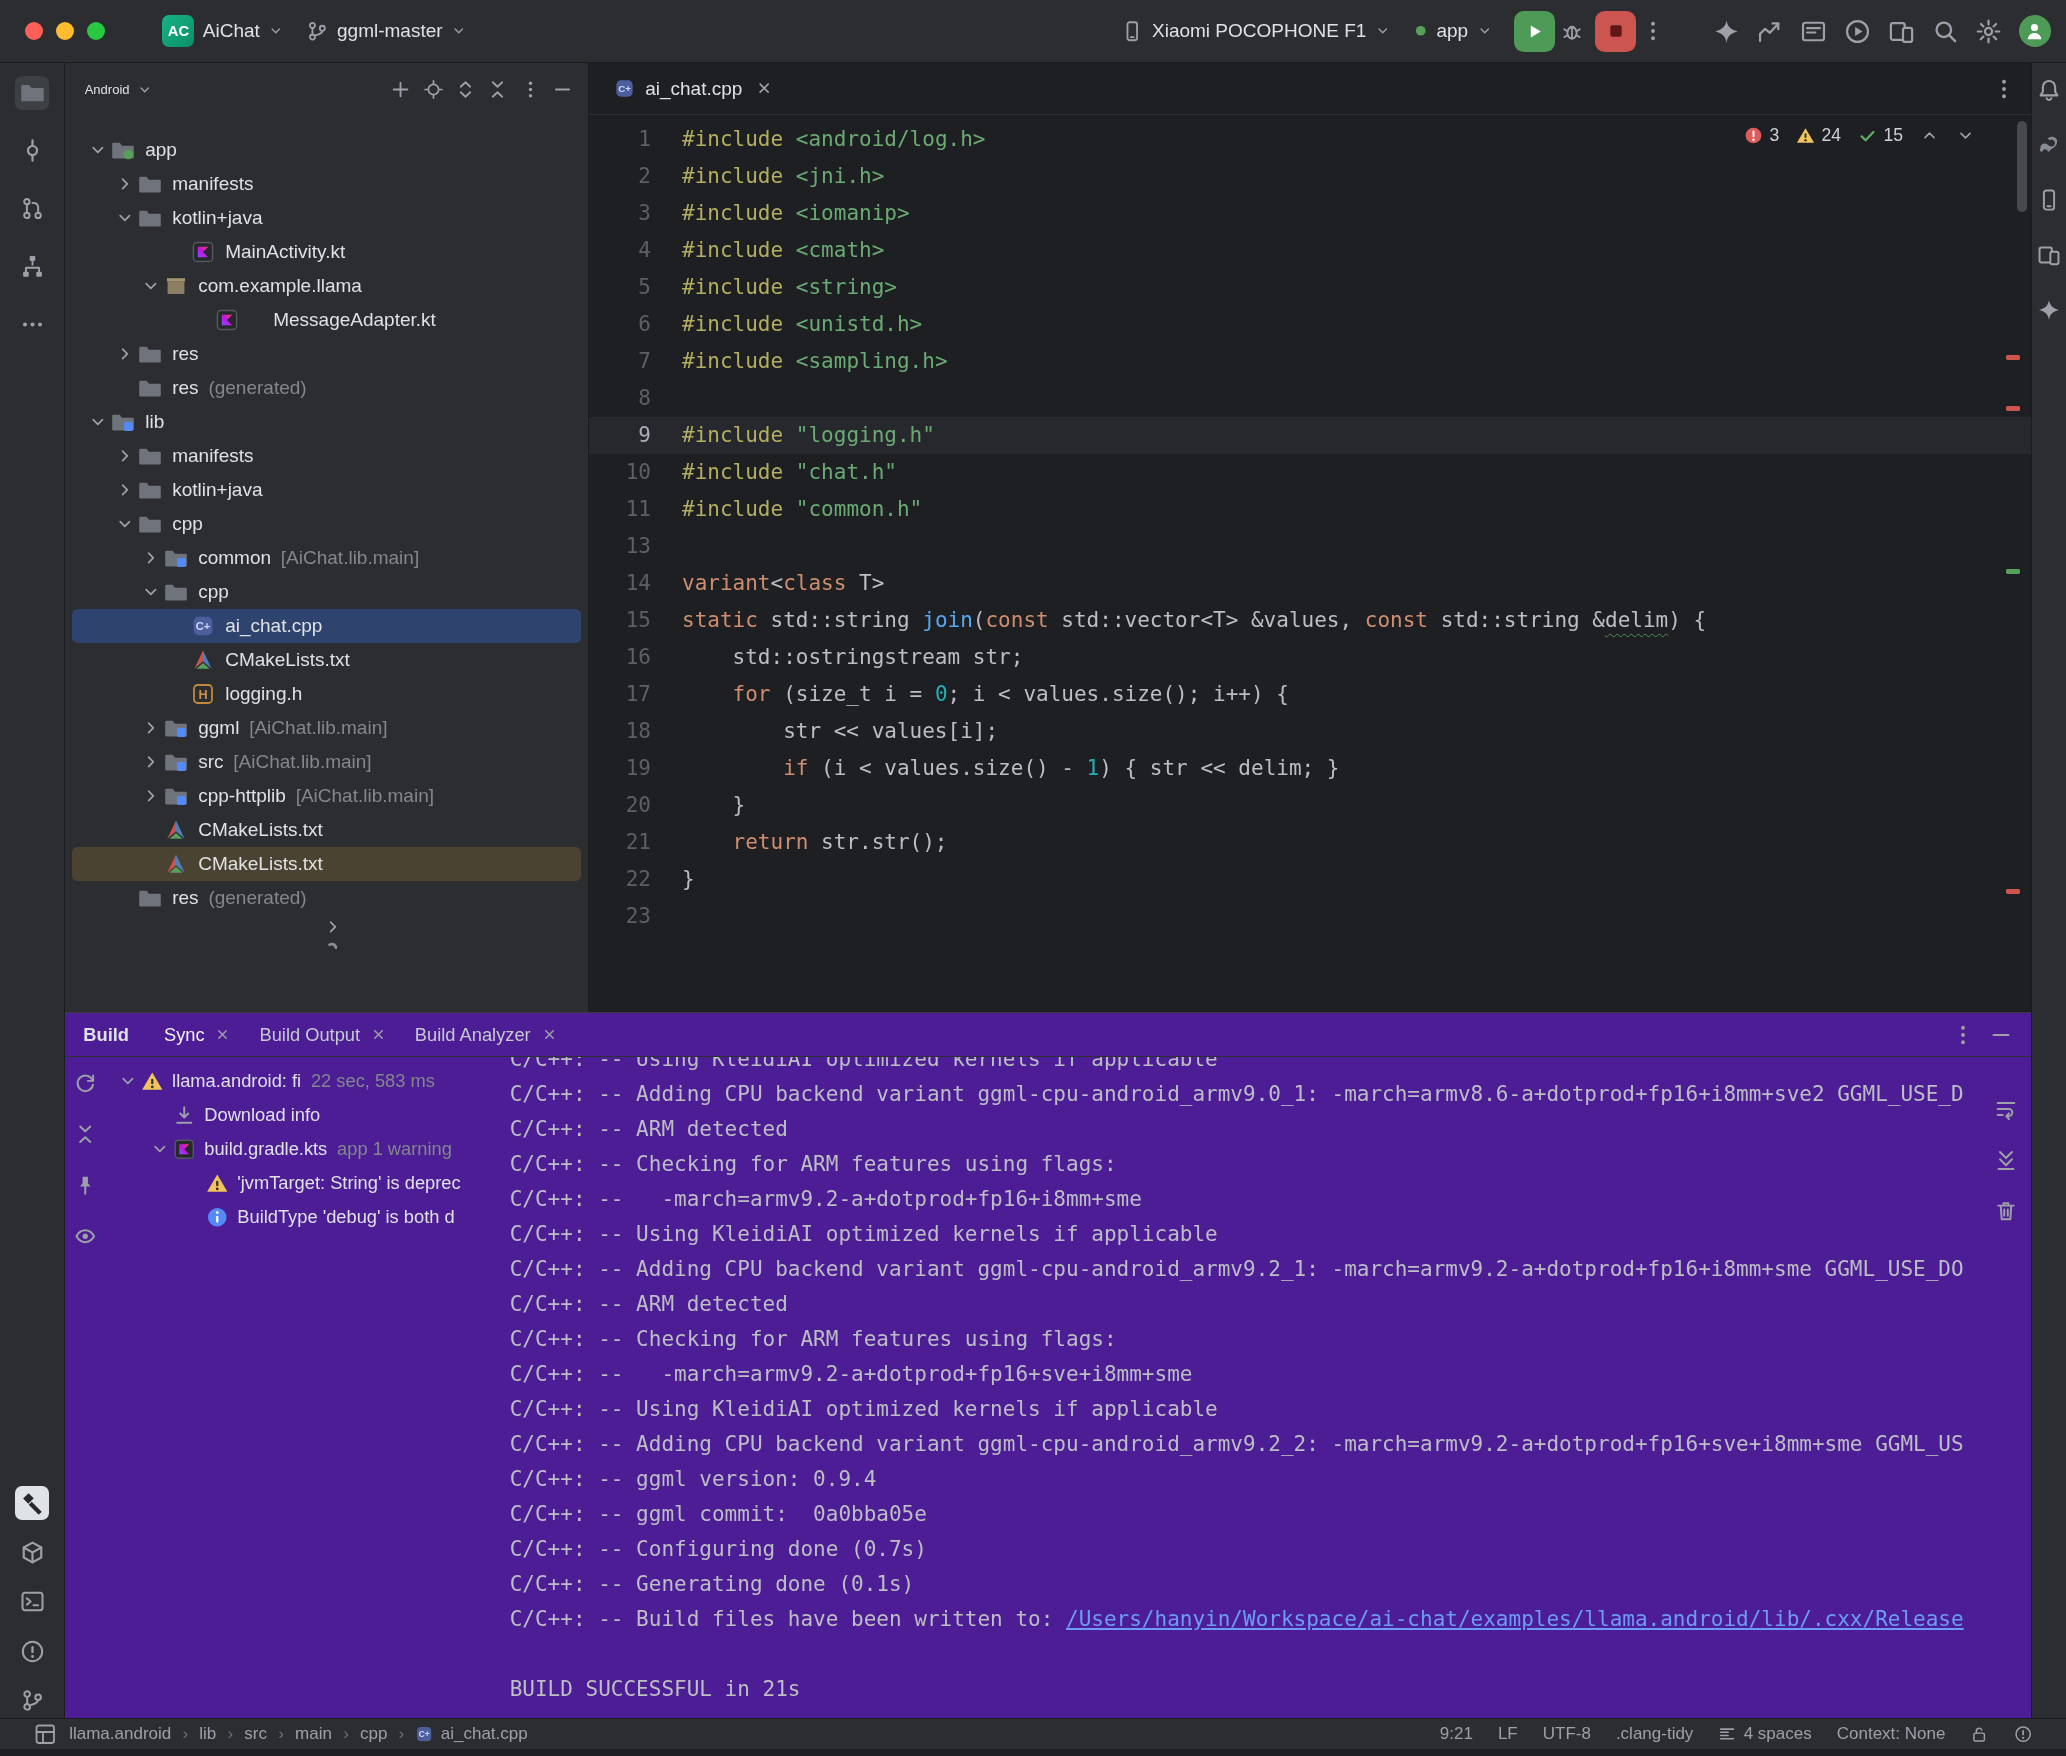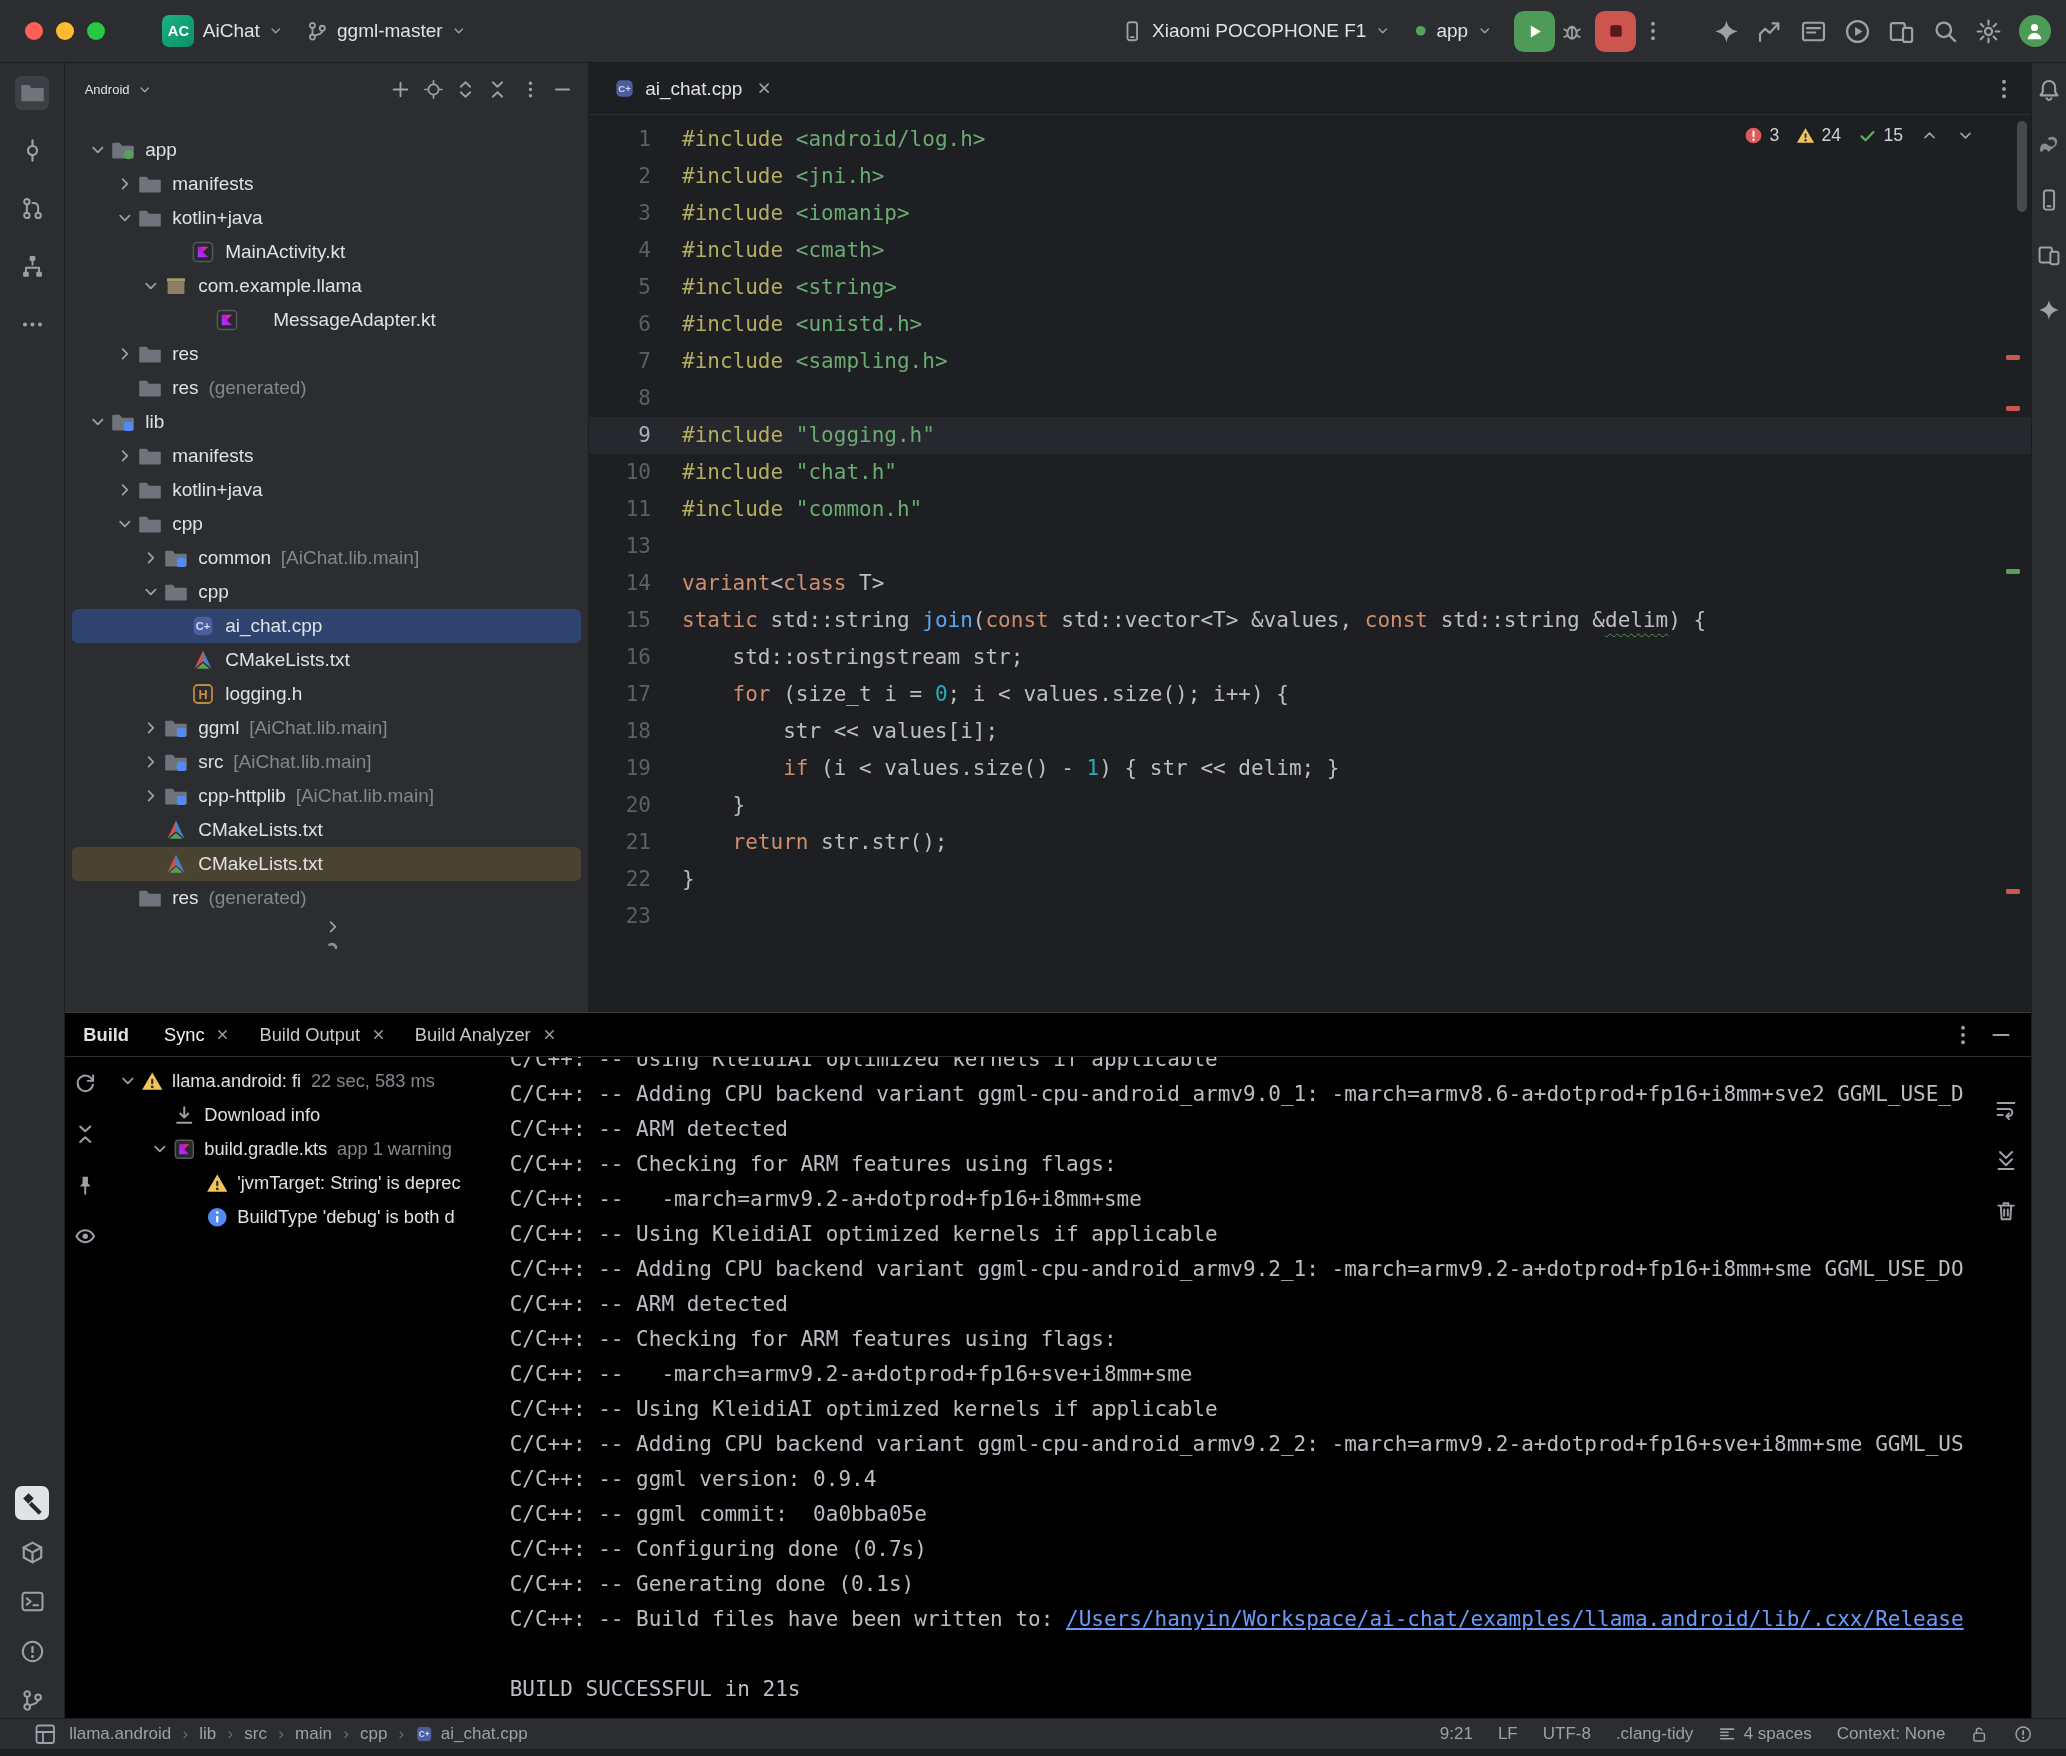--- a/index.html
+++ b/index.html
@@ -70,21 +70,21 @@
 .inspections{position:absolute;top:9.8px;right:56px;display:flex;align-items:center;gap:17px;font-size:17.6px;color:#ced0d6}
 .insp{display:flex;align-items:center;gap:6.3px}
 .inspections .ic{width:19px;height:19px}
 .vthumb{position:absolute;right:4.2px;top:5.6px;width:9.8px;height:91px;background:#47494e;border-radius:4.9px}
 .mark{position:absolute;right:11.2px;width:14px;height:4.9px;border-radius:1.4px}
 
 .right-strip{position:absolute;right:0;top:63px;width:35px;bottom:31px;background:#2b2d30;border-left:0.7px solid #1b1c1e;display:flex;flex-direction:column;align-items:center;padding-top:11.2px;gap:19.7px}
 .right-strip .icbtn{width:31px;height:31px}
 .right-strip .icbtn .ic{width:24px;height:24px}
 
-.build-panel{position:absolute;left:65px;top:1012px;right:35px;bottom:31px;background:#000000;border-top:0.7px solid #383b40}
+.build-panel{position:absolute;left:65px;top:1012px;right:35px;bottom:31px;background:#4c1d95;border-top:0.7px solid #383b40}
 .build-header{height:44px;display:flex;align-items:center;padding:0 12.7px 0 18.3px;font-size:18.3px;border-bottom:0.7px solid #2d2f33}
 .bh-title{font-weight:700;margin-right:21px}
 .btabs{display:flex;height:100%}
 .btab{display:flex;align-items:center;gap:9.8px;height:100%;padding:0 14px;color:#c6c9ce}
 .btab.active{color:#f2f3f5}
 .btab .close{width:17px;height:17px}
 .bh-right{margin-left:auto;display:flex;gap:4.2px}
 .build-body{position:absolute;top:44px;left:0;right:0;bottom:0;display:flex}
 .toolcol{width:41px;flex:none;display:flex;flex-direction:column;align-items:center;gap:19.7px;padding-top:11.2px}
 .toolcol .icbtn{width:31px;height:31px}

